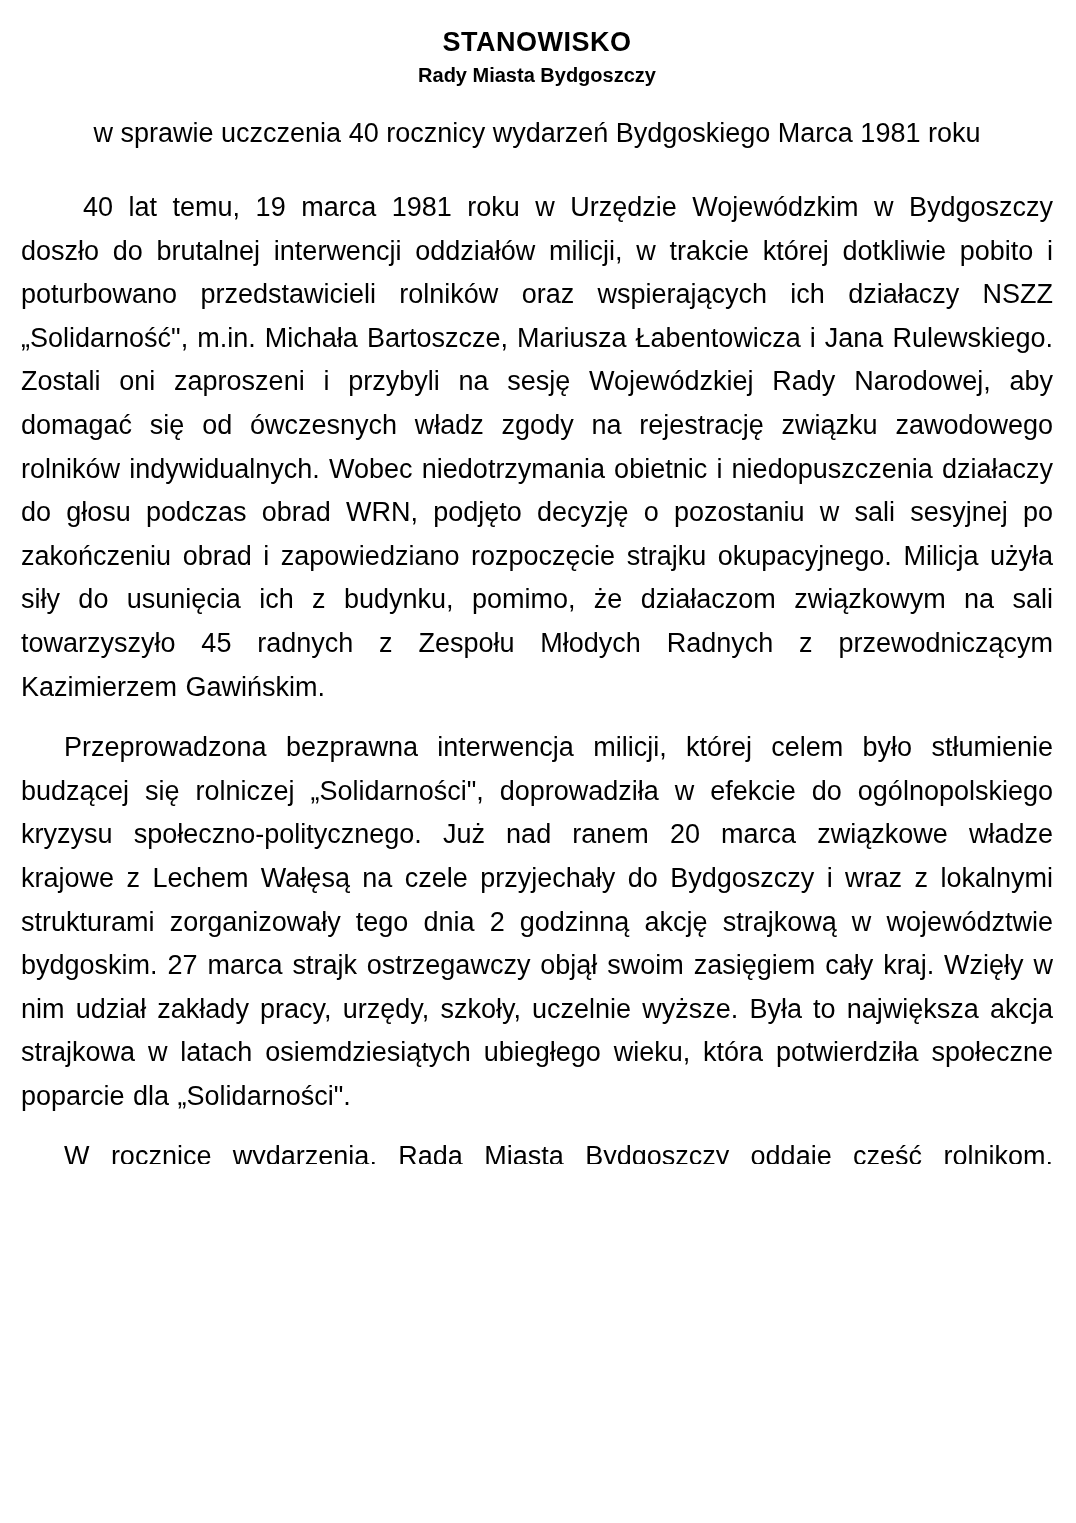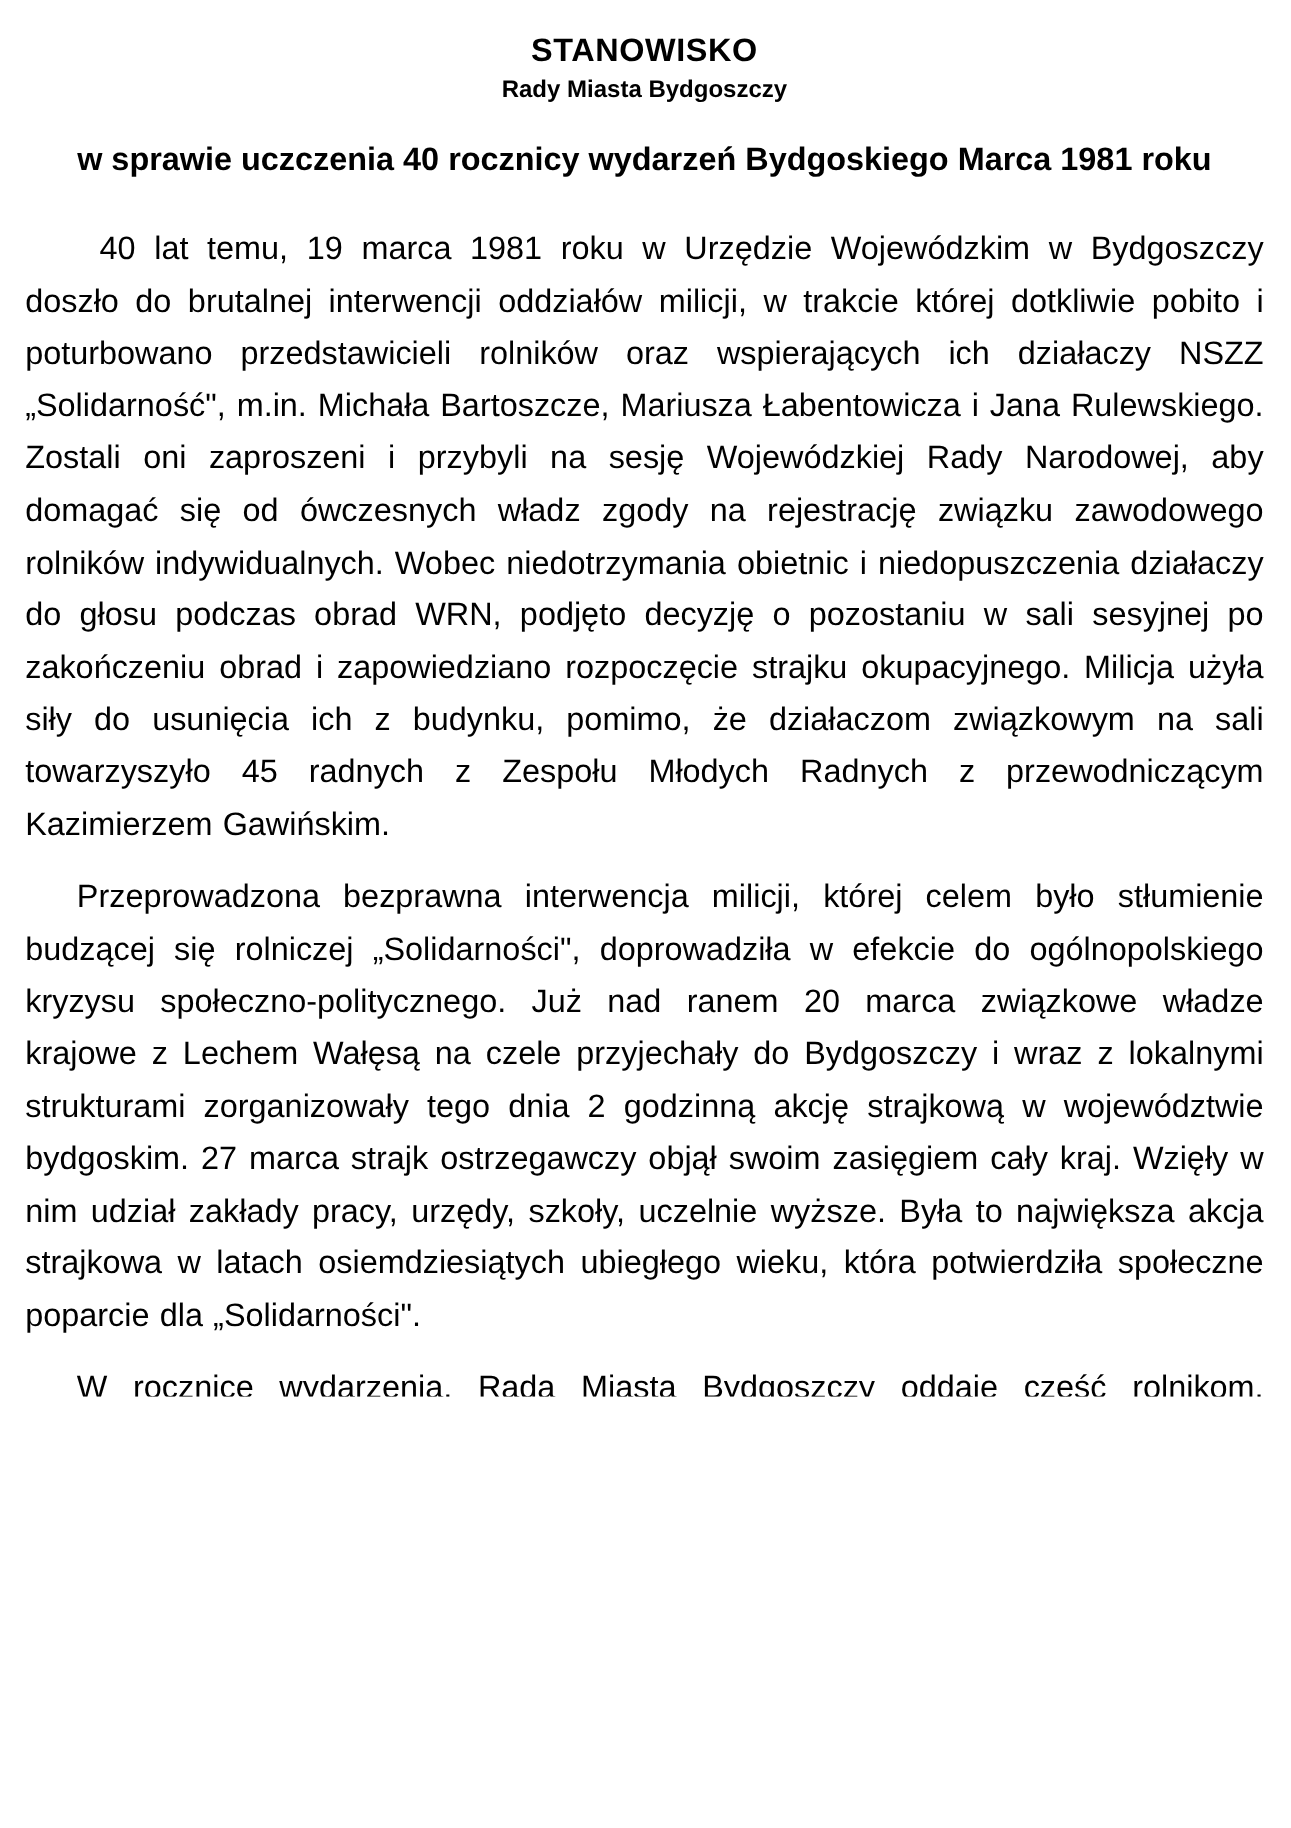--- a/index.html
+++ b/index.html
@@ -25,21 +25,21 @@
     letter-spacing: 0.5px;
   }
   .title-sub {
     font-size: 20px;
     line-height: 32px;
   }
   .subject {
     font-size: 27px;
     line-height: 34px;
     margin-top: 25px;
-    font-weight: bold;
+    font-weight: normal;
     text-align: center;
   }
   main { margin-top: 36px; }
   .para {
     font-size: 27px;
     line-height: 43.6px;
     text-align: justify;
     text-indent: 43px;
     margin: 0 0 17px 0;
     word-spacing: 1px;

